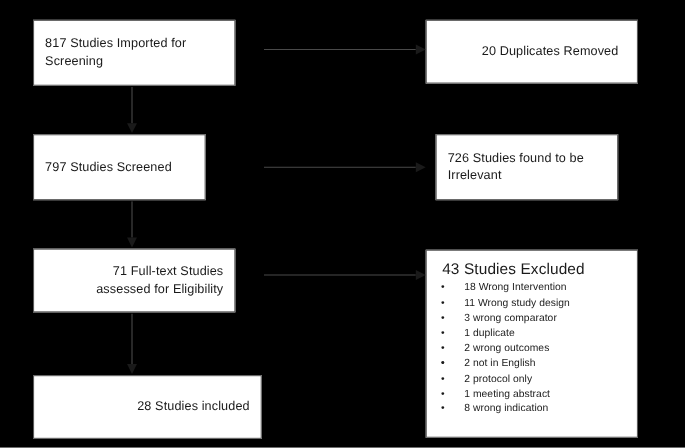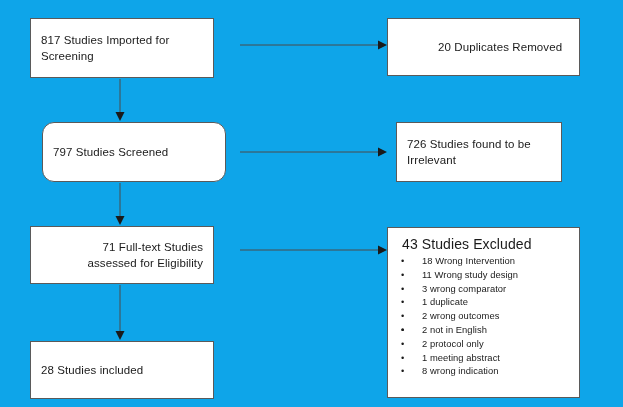--- a/index.html
+++ b/index.html
@@ -5,21 +5,21 @@
 <style>
   html, body {
     margin: 0;
     padding: 0;
     background: #ffffff;
   }
   #diagram-root {
     position: relative;
     width: 623px;
     height: 407px;
-    background: #0ea5e9;
+    background: #000000;
     font-family: "Liberation Sans", "DejaVu Sans", sans-serif;
     color: #1a1a1a;
     overflow: hidden;
   }
   .flow-box {
     position: absolute;
     box-sizing: border-box;
     border: 1.3px solid #5a5a5a;
     background: #ffffff;
     display: flex;
@@ -75,30 +75,30 @@
 </head>
 <body>
 
 <div id="diagram-root">
 
   <div class="flow-box" style="left:30px; top:18px; width:184px; height:60px;">
     <div class="box-text">817 Studies Imported for
 Screening</div>
   </div>
 
-  <div class="flow-box" style="left:42px; top:122px; width:184px; height:60px;border-radius:12px;">
+  <div class="flow-box" style="left:30px; top:122px; width:157px; height:60px;">
     <div class="box-text">797 Studies Screened</div>
   </div>
 
   <div class="flow-box" style="left:30px; top:226px; width:184px; height:58px;text-align:right;">
     <div class="box-text">71 Full-text Studies
 assessed for Eligibility</div>
   </div>
 
-  <div class="flow-box" style="left:30px; top:341px; width:184px; height:58px;">
+  <div class="flow-box" style="left:30px; top:341px; width:208px; height:58px;text-align:right;">
     <div class="box-text">28 Studies included</div>
   </div>
 
   <div class="flow-box" style="left:387px; top:18px; width:193px; height:58px;padding-left:40px;">
     <div class="box-text">20 Duplicates Removed</div>
   </div>
 
   <div class="flow-box" style="left:396px; top:122px; width:166px; height:60px;">
     <div class="box-text">726 Studies found to be
 Irrelevant</div>

